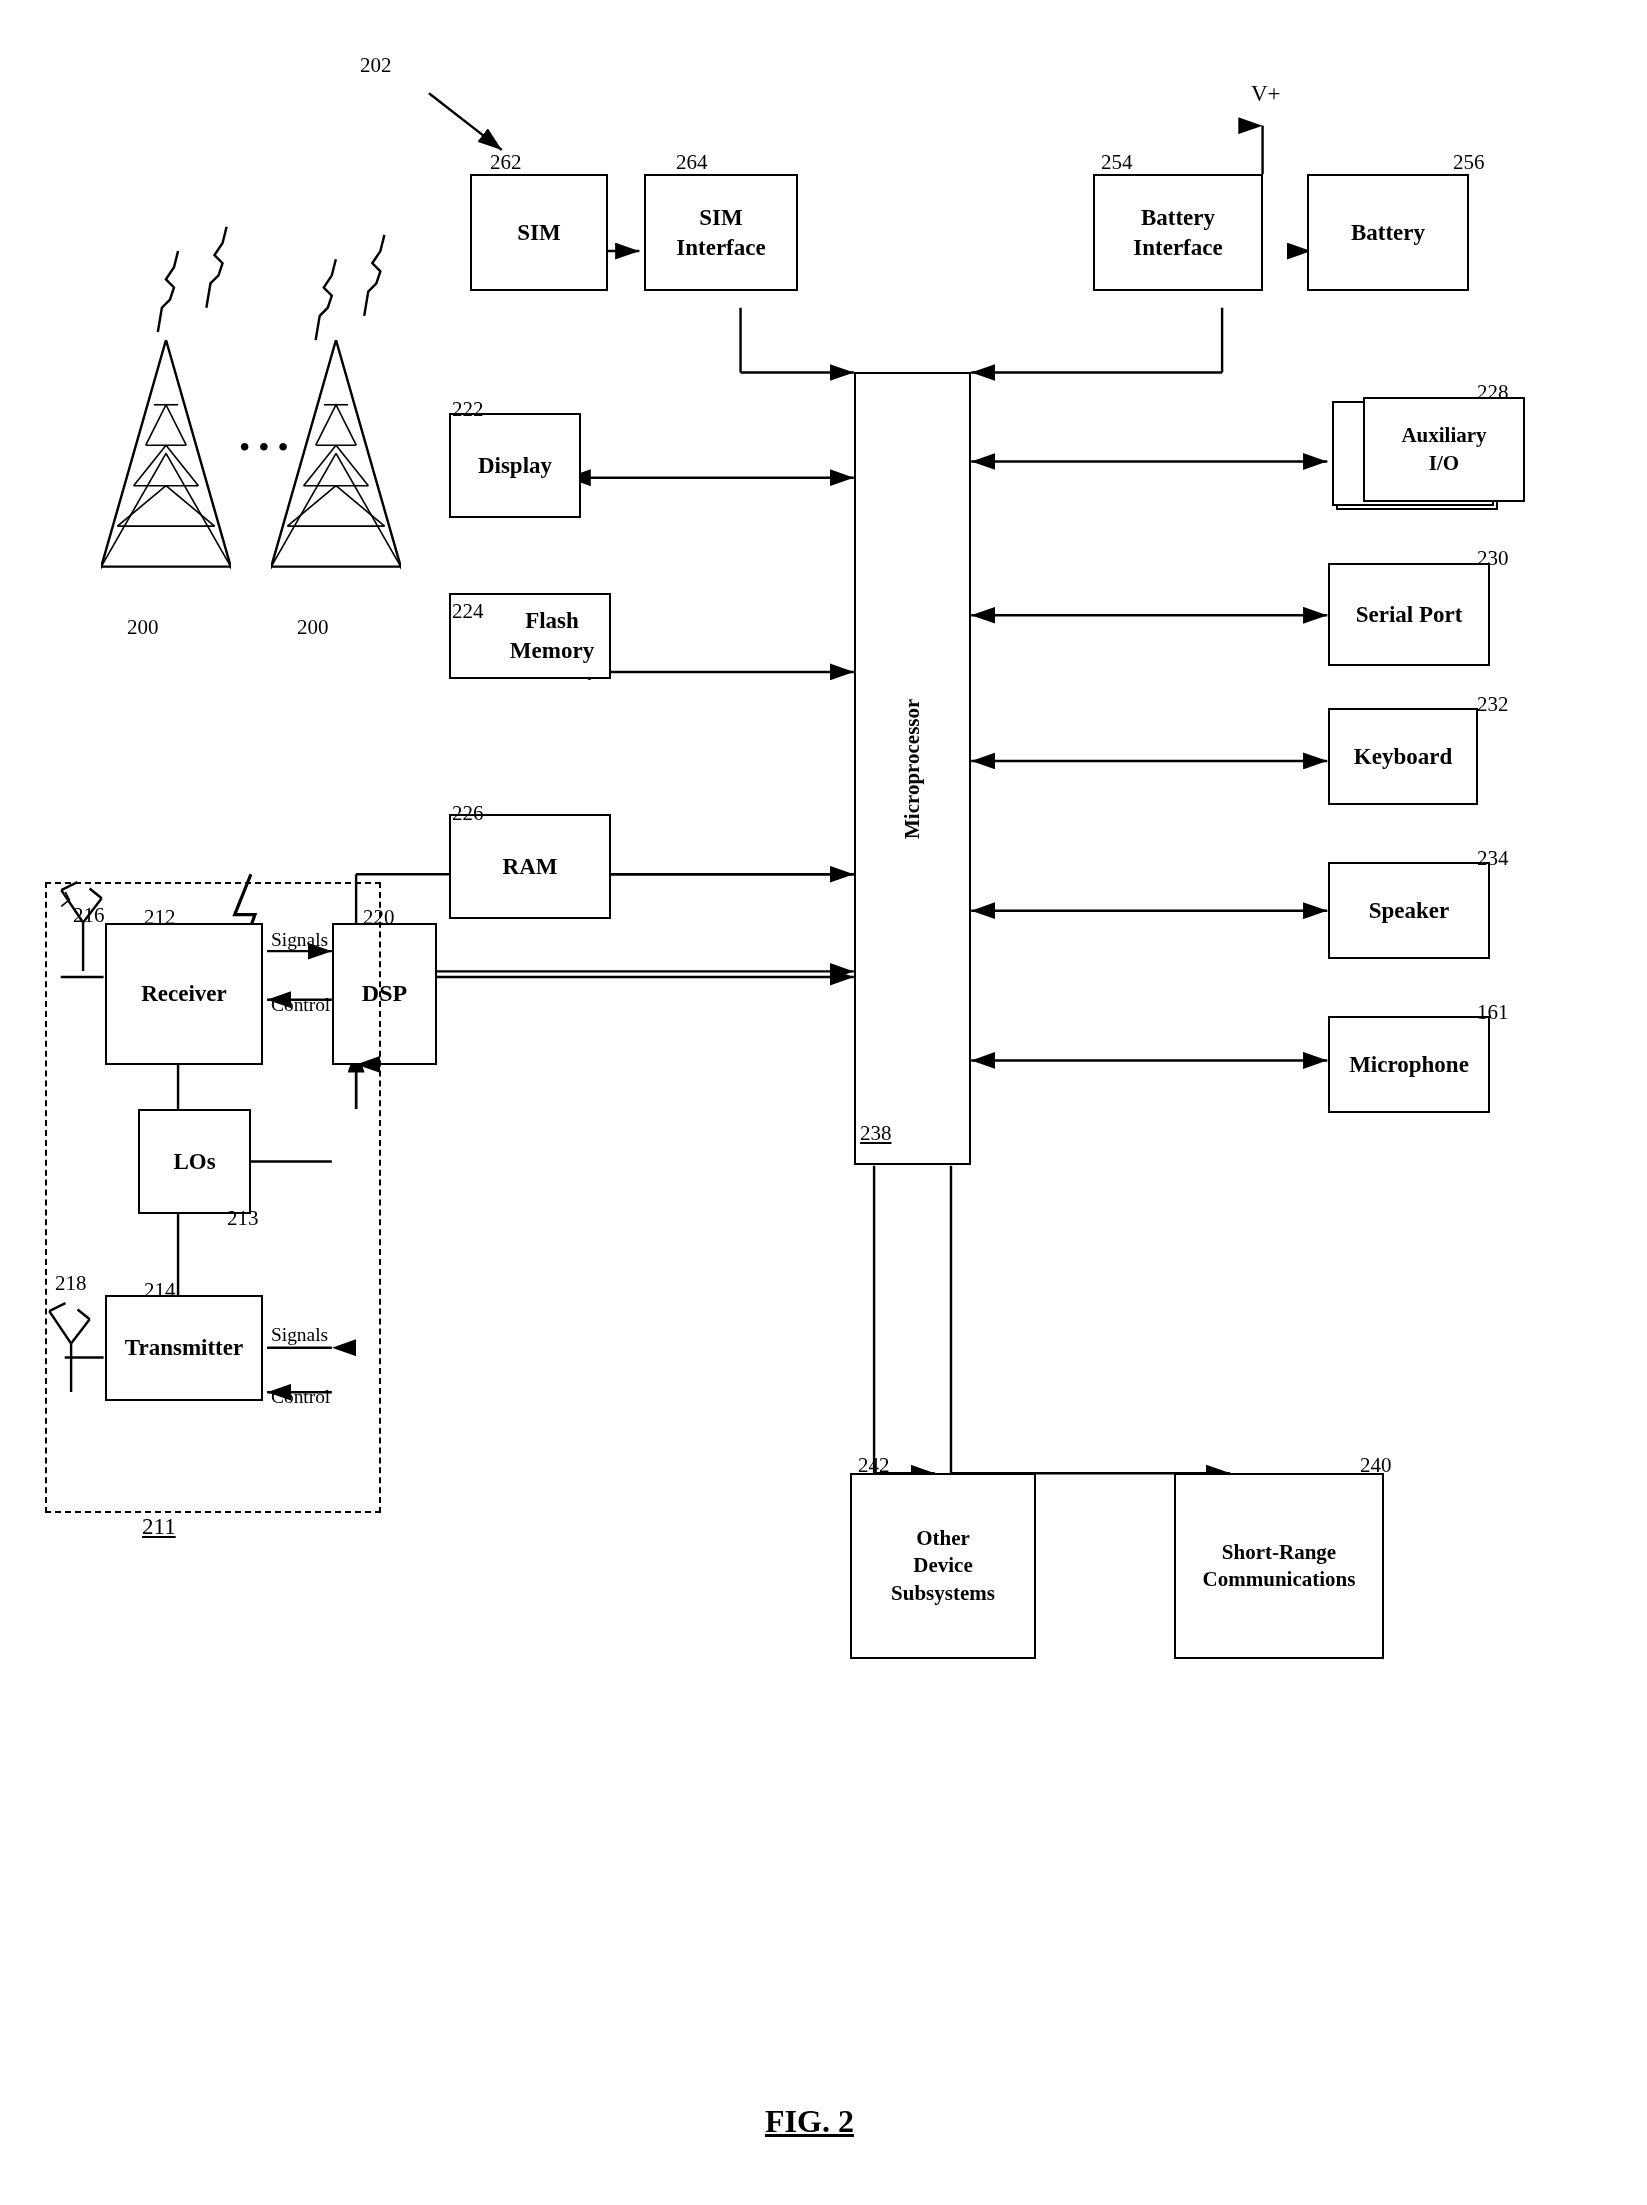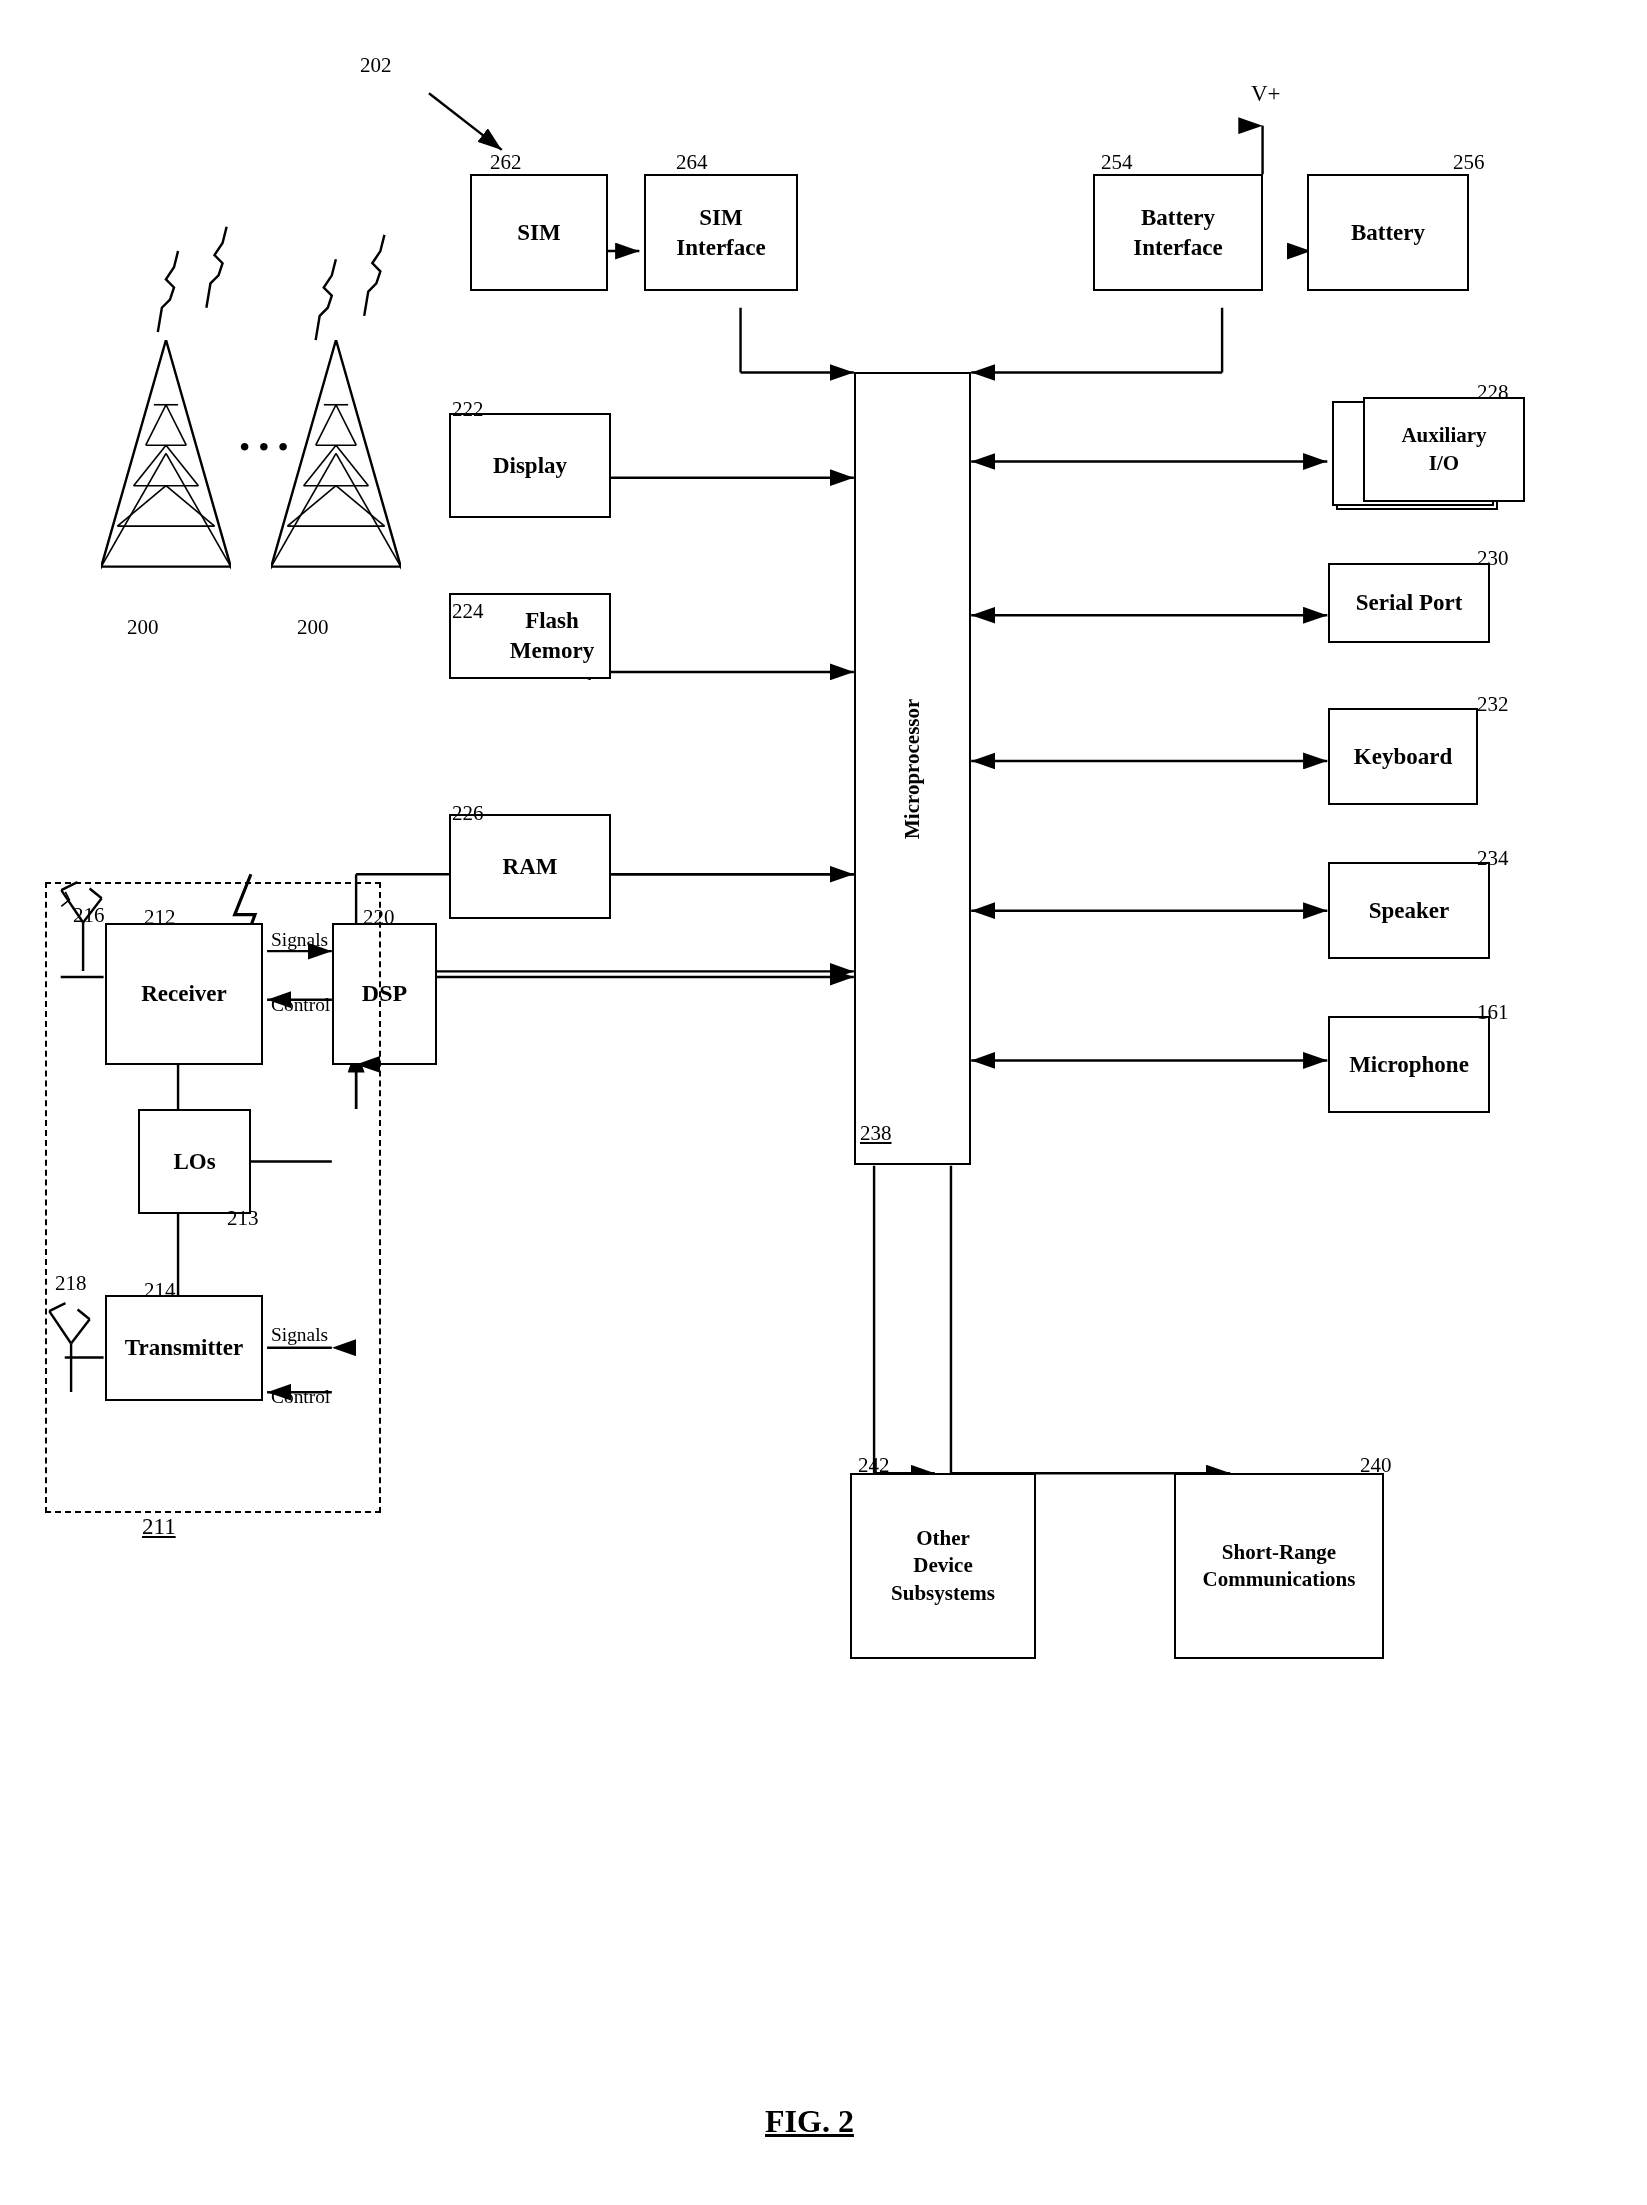--- a/index.html
+++ b/index.html
@@ -217,21 +217,21 @@
   <div class="box" style="left:1307px; top:174px; width:162px; height:117px;">
     <span>Battery</span>
   </div>
   <div class="label" style="top:150px; left:1453px;">256</div>
 
   <div class="box" style="left:854px; top:372px; width:117px; height:793px; font-size:21px; writing-mode:vertical-rl; text-orientation:mixed; transform:rotate(180deg);">
     <span>Microprocessor</span>
   </div>
   <div class="label" style="top:1121px; left:860px; font-size:21px; text-decoration:underline;">238</div>
 
-  <div class="box" style="left:449px; top:413px; width:162px; height:105px;">
+  <div class="box" style="left:449px; top:413px; width:132px; height:105px;">
     <span>Display</span>
   </div>
   <div class="label" style="top:397px; left:452px;">222</div>
 
   <div class="box" style="left:449px; top:593px; width:162px; height:86px;padding-left:44px;">
     <span style="white-space:pre-line;">Flash
 Memory</span>
   </div>
   <div class="label" style="top:599px; left:452px;">224</div>
 
@@ -243,21 +243,21 @@
   <div style="position:absolute; left:1328px; top:397px;">
     <div style="position:absolute; left:8px; top:8px; width:162px; height:105px; border:2.4px solid #000; background:#fff;"></div>
     <div style="position:absolute; left:4px; top:4px; width:162px; height:105px; border:2.4px solid #000; background:#fff;"></div>
     <div class="box" style="position:absolute; left:0; top:0; width:162px; height:105px; font-size:21px;margin-left:35px;">
       <span style="white-space:pre-line;">Auxiliary
 I/O</span>
     </div>
   </div>
   <div class="label" style="top:380px; left:1477px;">228</div>
 
-  <div class="box" style="left:1328px; top:563px; width:162px; height:80px;">
+  <div class="box" style="left:1328px; top:563px; width:162px; height:103px;">
     <span>Serial Port</span>
   </div>
   <div class="label" style="top:546px; left:1477px;">230</div>
 
   <div class="box" style="left:1328px; top:708px; width:150px; height:97px;">
     <span>Keyboard</span>
   </div>
   <div class="label" style="top:692px; left:1477px;">232</div>
 
   <div class="box" style="left:1328px; top:862px; width:162px; height:97px;">

